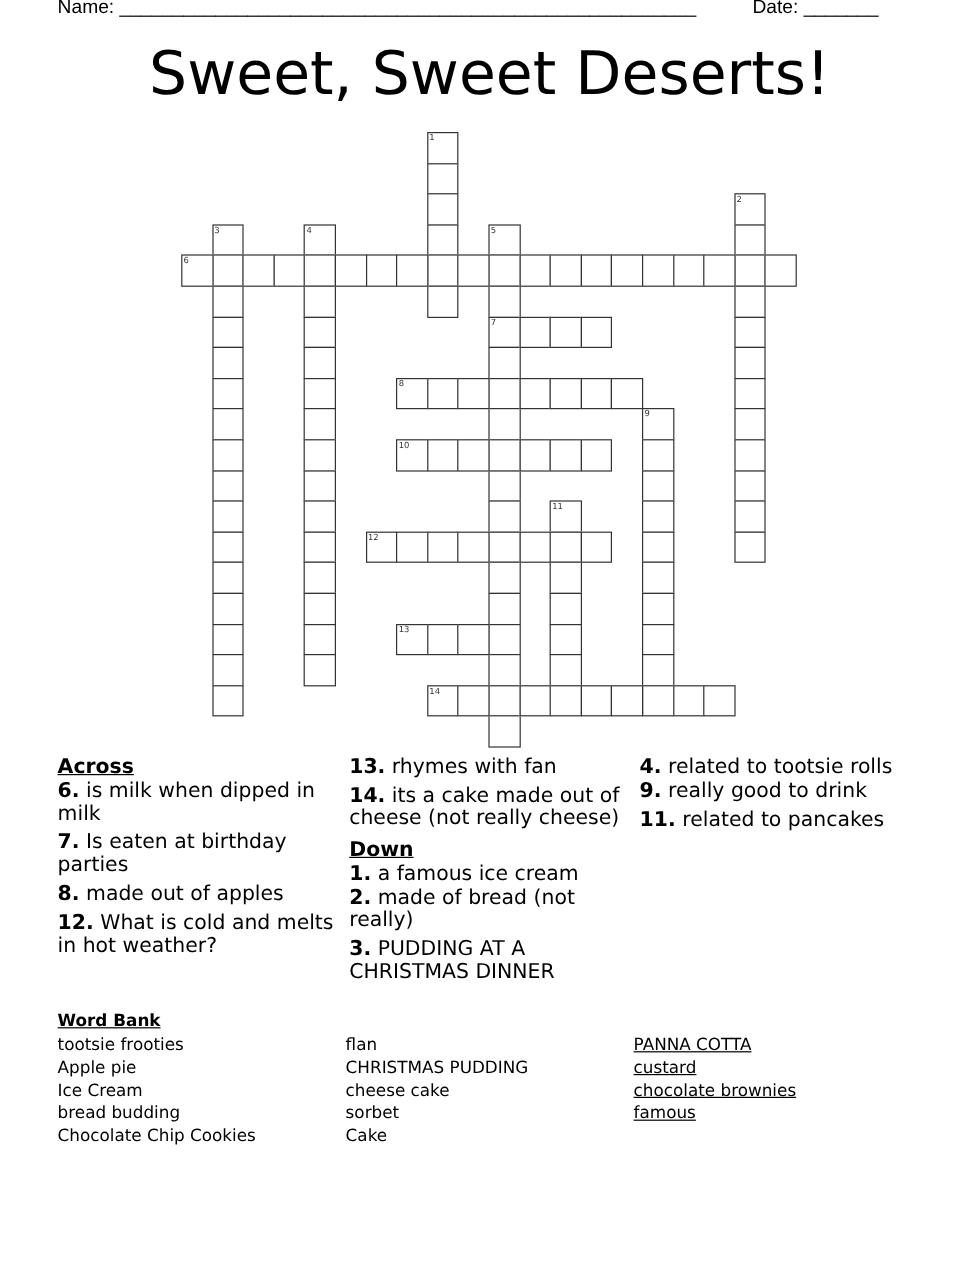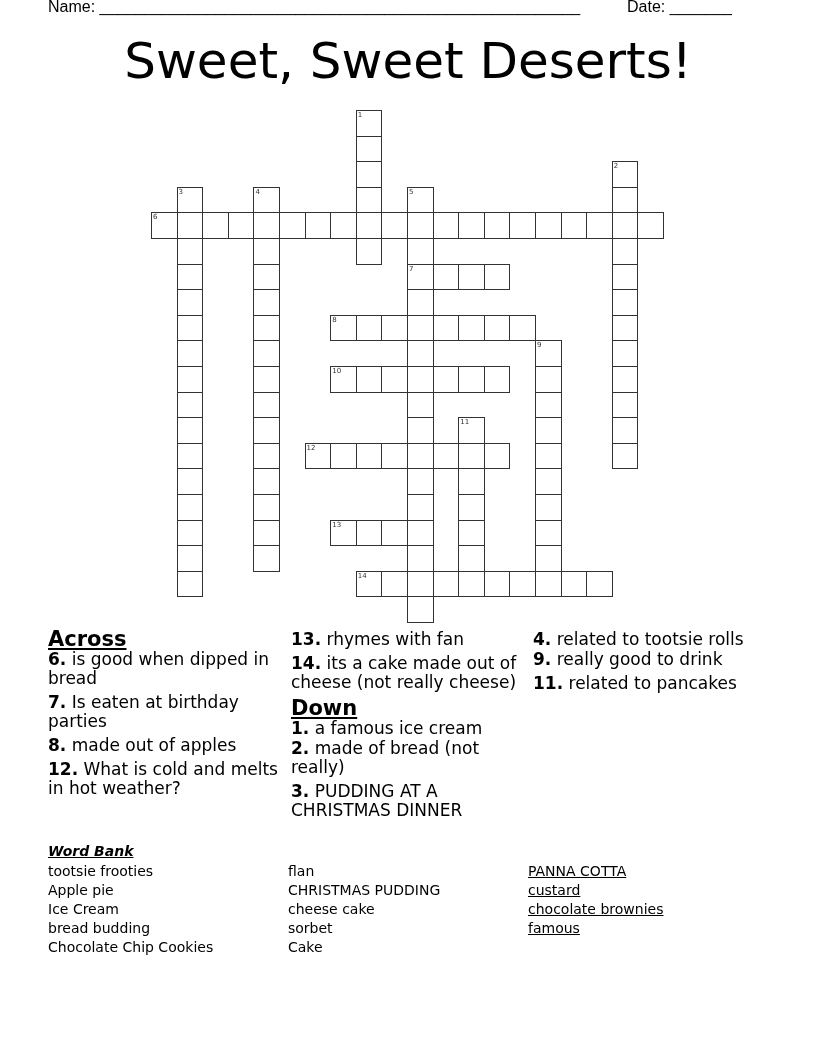--- a/index.html
+++ b/index.html
@@ -7,22 +7,22 @@
   .hdr{position:absolute;top:-2px;font-family:"Liberation Sans",sans-serif;font-size:16px;}
   .hdr-name{left:48px;}
   .hdr-date{left:627px;}
   .title{position:absolute;top:32px;left:0;width:816px;text-align:center;font-size:50px;font-family:"DejaVu Sans",sans-serif;}
   #grid{position:absolute;left:0;top:0;width:816px;height:640px;}
   .cell{position:absolute;box-sizing:border-box;width:26.6px;height:26.6px;border:1px solid #333;background:#fff;}
   .cell .num{position:absolute;left:1px;top:0px;font-size:7px;line-height:9px;color:#333;}
   .col{position:absolute;width:240px;font-size:17px;line-height:19px;}
   .clue{margin-bottom:5px;}
   .clue b{font-weight:bold;}
-  .sec{font-weight:bold;text-decoration:underline;font-size:21px;line-height:22px;}
-  .wb-title{position:absolute;left:48px;top:843px;font-weight:bold;text-decoration:underline;font-size:14px;font-style:italic;}
+  .sec{font-weight:bold;text-decoration:underline;font-size:17px;line-height:22px;}
+  .wb-title{position:absolute;left:48px;top:843px;font-weight:bold;text-decoration:underline;font-size:14px;}
   .wb-col{position:absolute;top:862px;font-size:14px;line-height:19px;}
 </style>
 </head>
 <body>
 
 <div class="hdr hdr-name">Name: ______________________________________________________</div>
 <div class="hdr hdr-date">Date: _______</div>
 
 <div class="title">Sweet, Sweet Deserts!</div>
 
@@ -182,21 +182,21 @@
     <div class="cell" style="left: 381.4px; top: 570.8px;"></div>
     <div class="cell" style="left: 432.6px; top: 570.8px;"></div>
     <div class="cell" style="left: 483.8px; top: 570.8px;"></div>
     <div class="cell" style="left: 509.4px; top: 570.8px;"></div>
     <div class="cell" style="left: 560.6px; top: 570.8px;"></div>
     <div class="cell" style="left: 586.2px; top: 570.8px;"></div>
   </div>
 
 <div class="col" style="left:48px;top:628px;width:235px;">
   <div class="sec">Across</div>
-  <div class="clue"><b>6.</b><span> is good when dipped in bread</span></div>
+  <div class="clue"><b>6.</b><span> is milk when dipped in milk</span></div>
   <div class="clue"><b>7.</b><span> Is eaten at birthday parties</span></div>
   <div class="clue"><b>8.</b><span> made out of apples</span></div>
   <div class="clue"><b>12.</b><span> What is cold and melts in hot weather?</span></div>
 </div>
 
 <div class="col" style="left:291px;top:630px;width:235px;">
   <div class="clue"><b>13.</b><span> rhymes with fan</span></div>
   <div class="clue"><b>14.</b><span> its a cake made out of cheese (not really cheese)</span></div>
   <div class="sec">Down</div>
   <div class="clue" style="margin-bottom:1px"><b>1.</b><span> a famous ice cream</span></div>

